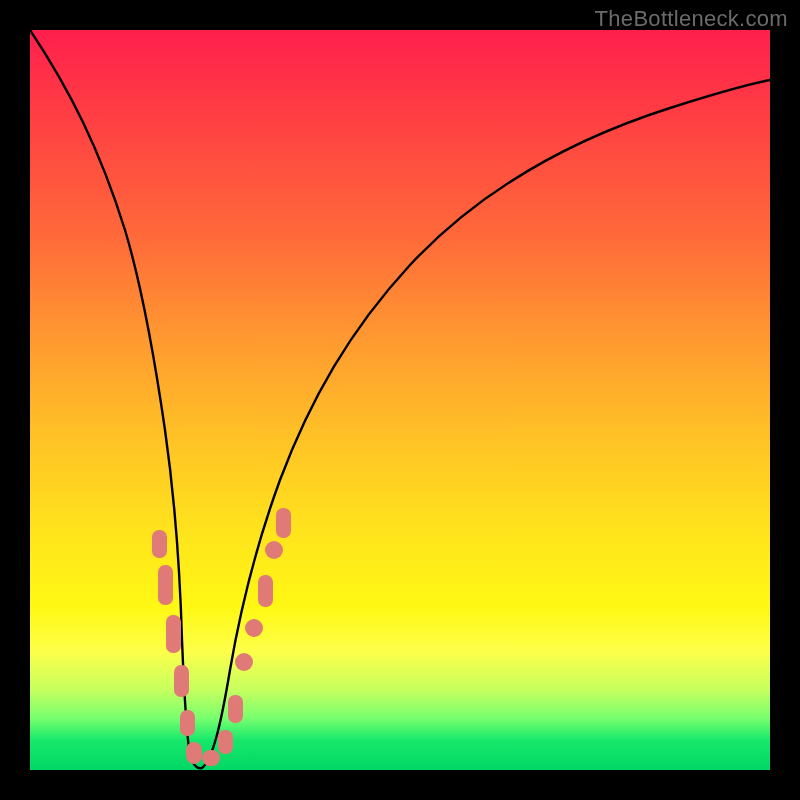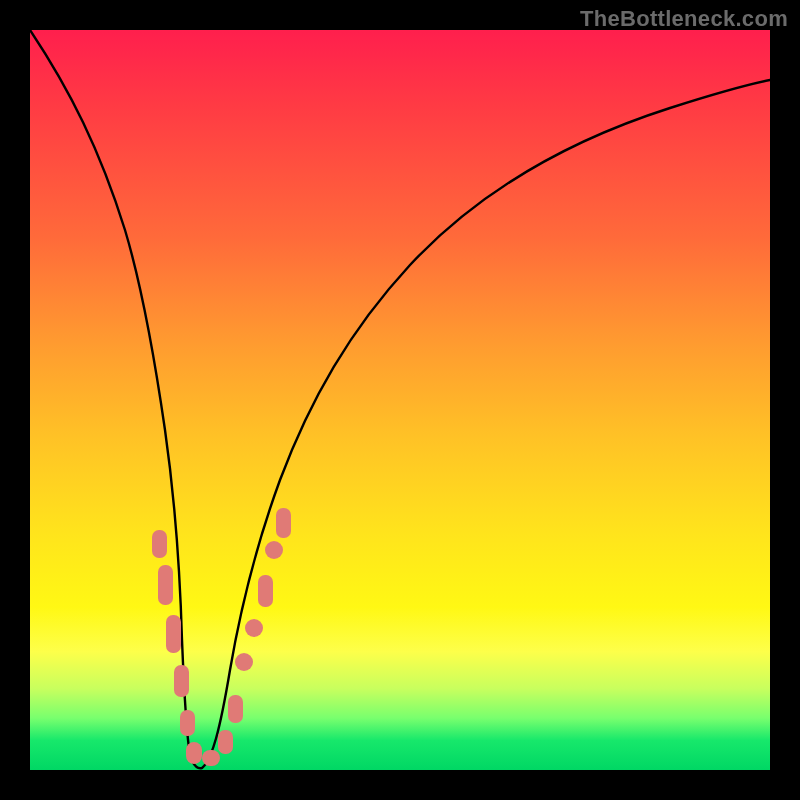--- a/index.html
+++ b/index.html
@@ -32,21 +32,21 @@
       #17e86b 96%,
       #00d764 100%
     );
   }
   .watermark {
     position: absolute;
     top: 6px;
     right: 12px;
     color: #6b6b6b;
     font-size: 22px;
-    font-weight: 700;
+    font-weight: 400;
     letter-spacing: 0.3px;
     z-index: 20;
     user-select: none;
   }
   svg.overlay {
     position: absolute;
     left: 0;
     top: 0;
     width: 740px;
     height: 740px;

